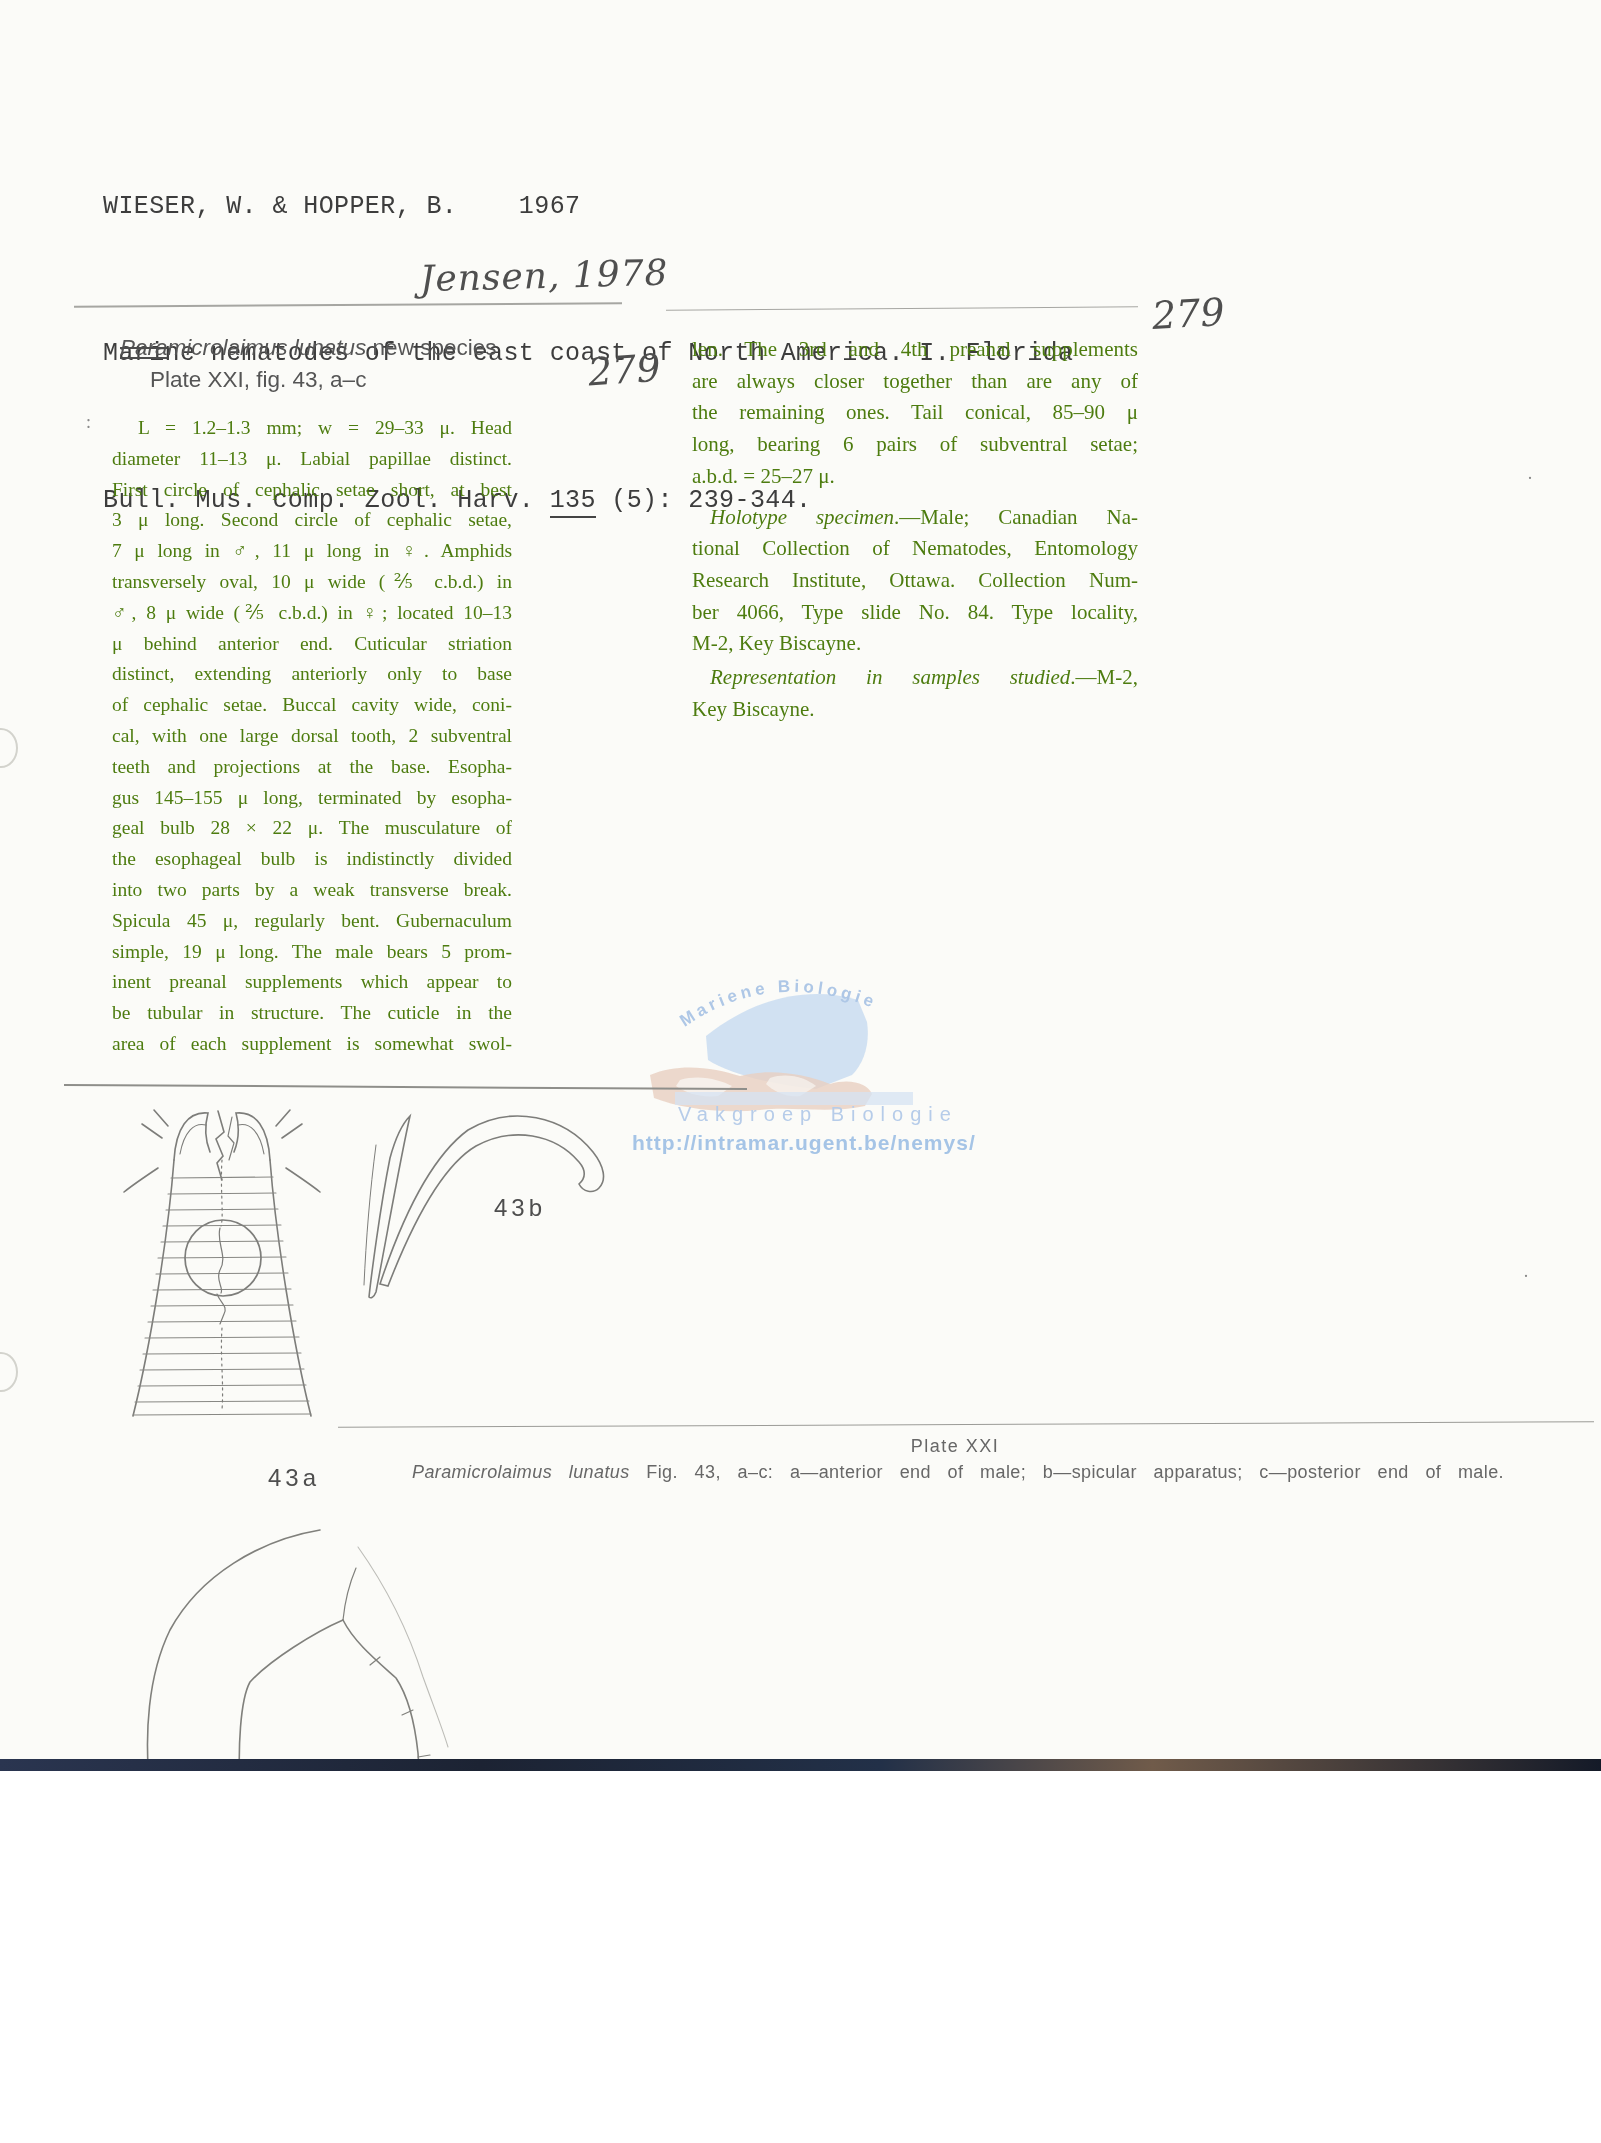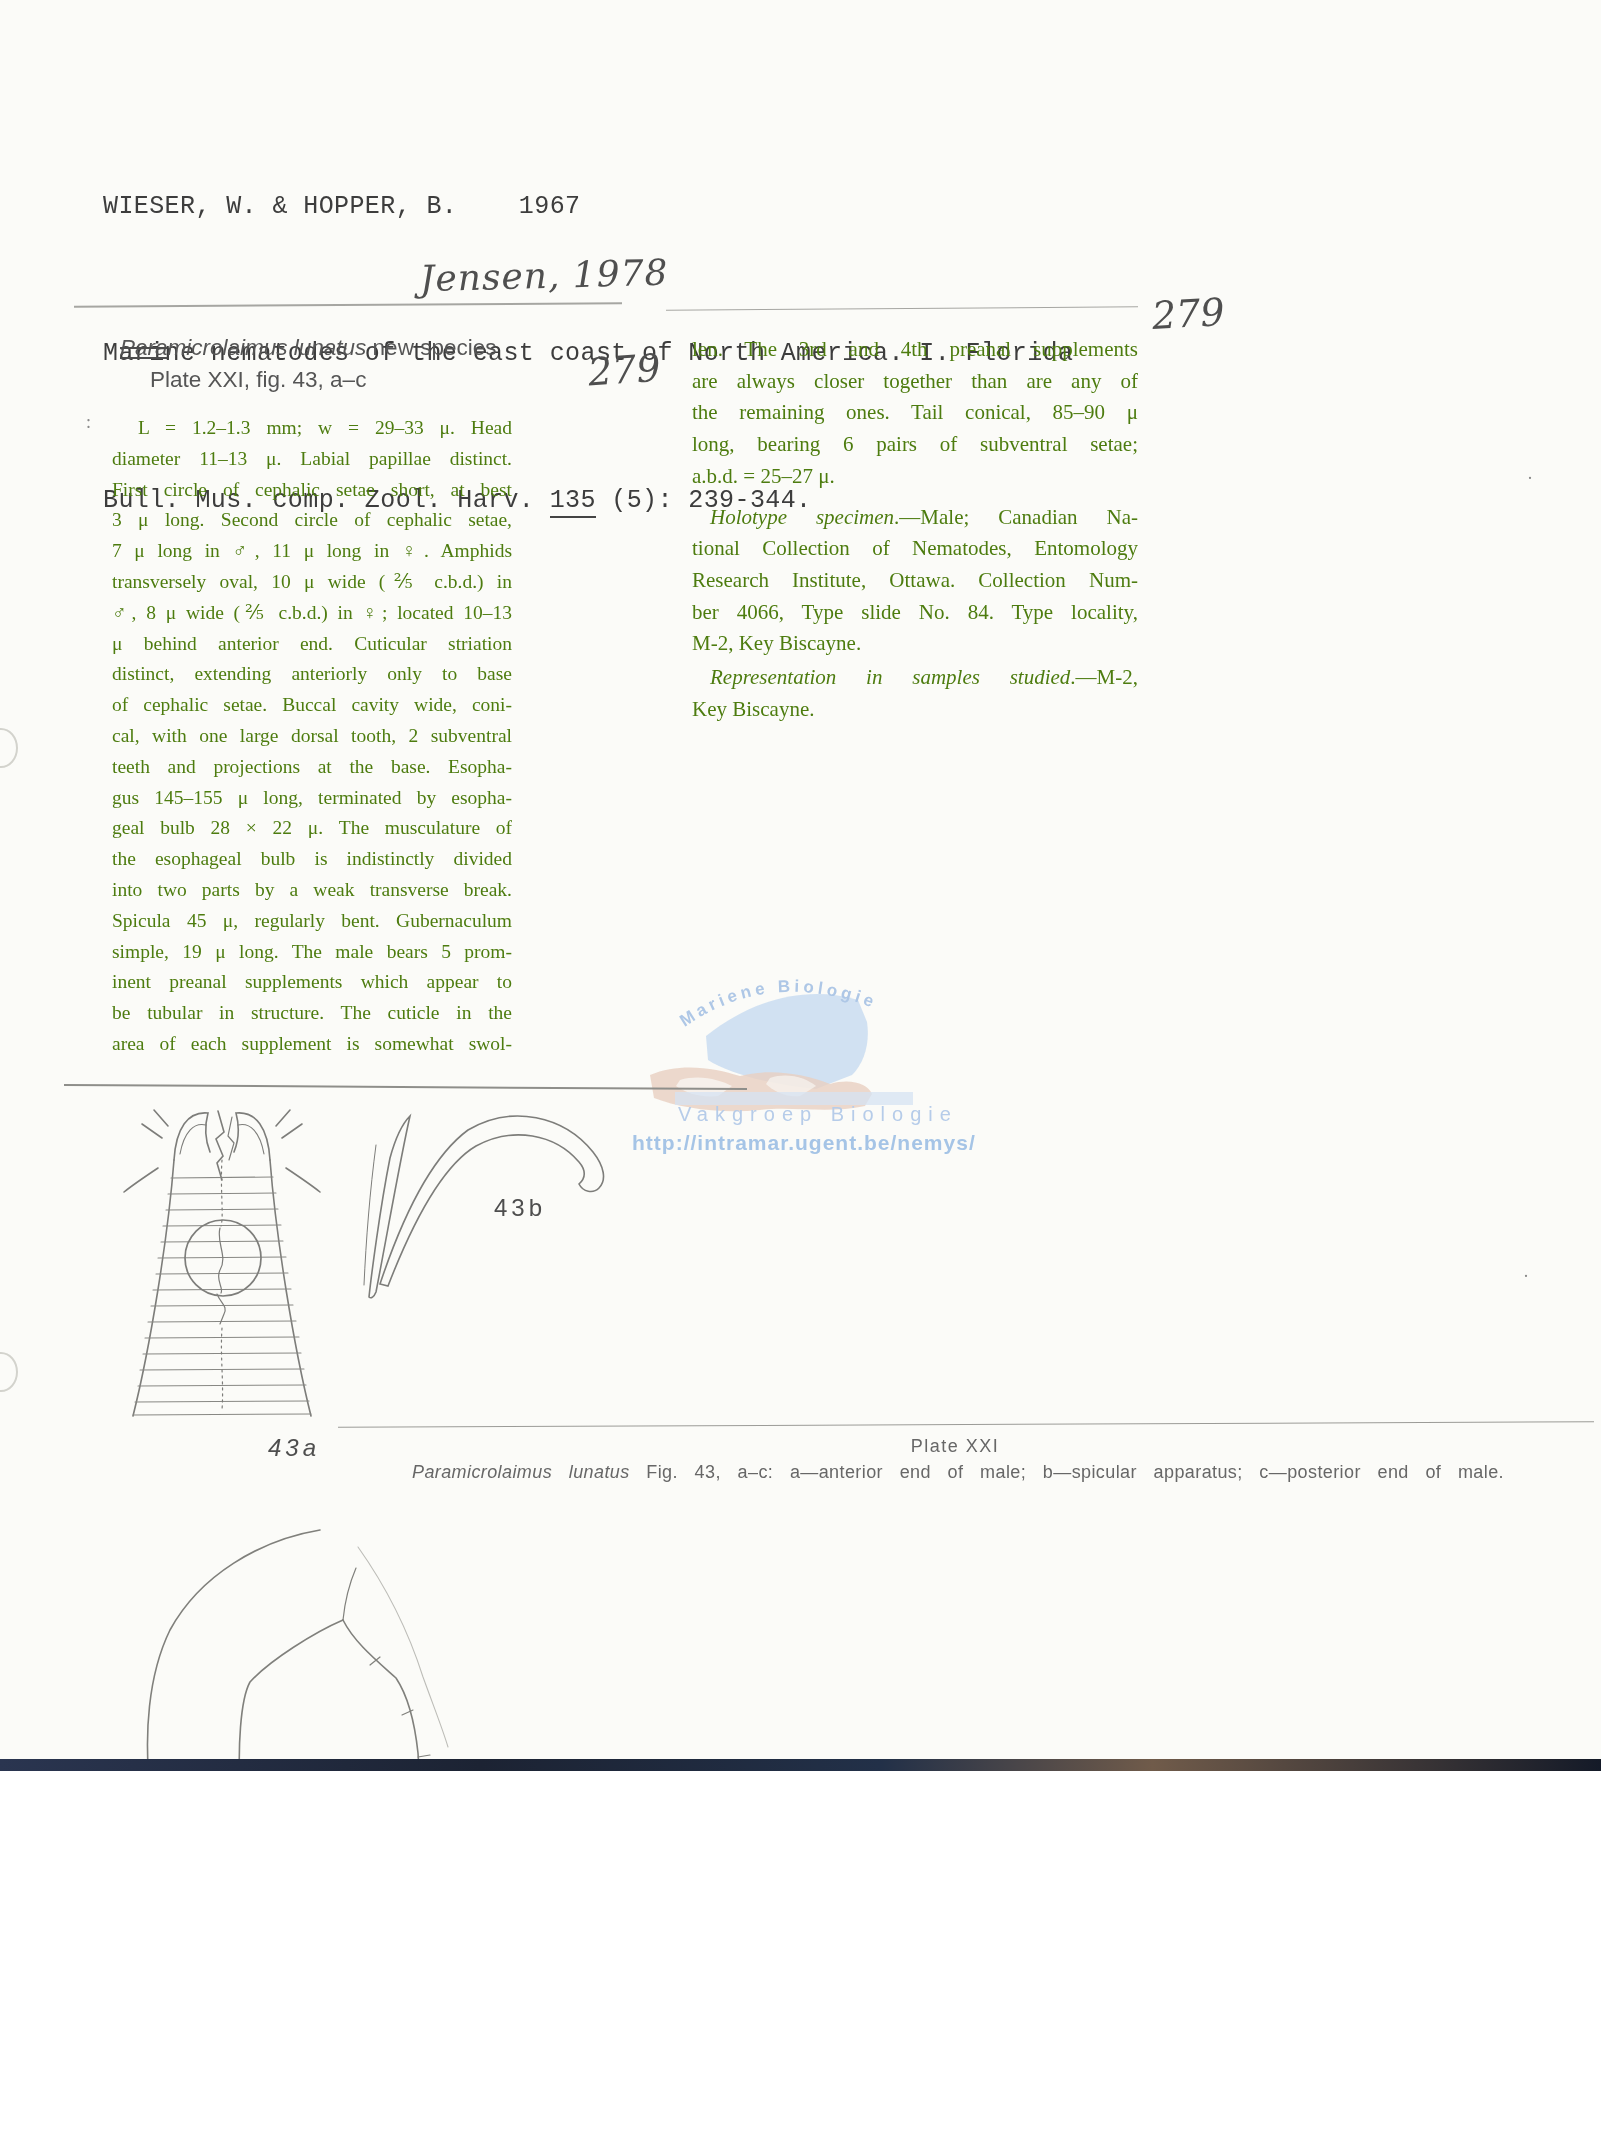--- a/index.html
+++ b/index.html
@@ -148,21 +148,21 @@
         <line x1="15" y1="304" x2="189" y2="303"></line>
         <line x1="13" y1="317" x2="191" y2="316"></line>
       </g>
       <circle cx="103" cy="160" r="38" stroke-width="1.7"></circle>
       <path d="M102,62 C100,90 104,118 101,128" stroke-dasharray="2,4" stroke-width="1.2"></path>
       <path d="M100,130 C96,145 108,158 100,172 C95,182 104,190 101,195" stroke-width="1.2"></path>
       <path d="M97,196 C101,206 108,208 104,216 L100,226" stroke-width="1.2"></path>
       <path d="M102,230 C100,258 104,284 102,312" stroke-dasharray="2,4" stroke-width="1.2"></path>
     </g>
   </svg>
-  <div class="abs figlabel" style="left:268px;top:1434px;font-style:italic;">43a</div>
+  <div class="abs figlabel" style="left:268px;top:1464px;">43a</div>
 
   <svg class="abs" style="left:350px;top:1100px;" width="270" height="210" viewBox="0 0 270 210">
     <g stroke="#7d7d7a" stroke-width="1.6" fill="none" stroke-linecap="round">
       <path d="M60,16 C50,60 38,130 26,192 C24,197 21,199 19,197 C21,178 30,108 40,58 C46,36 54,22 60,16 Z"></path>
       <path d="M26,45 C20,90 16,140 14,185" stroke-width="1"></path>
       <path d="M30,184 C52,118 80,58 118,30 C162,4 214,16 243,52 C254,66 257,80 249,88 C243,94 233,92 229,84 C236,78 236,70 229,62 C205,34 163,26 126,46 C92,66 62,124 38,186 Z"></path>
     </g>
   </svg>
   <div class="abs figlabel" style="left:494px;top:1194px;">43b</div>
 

